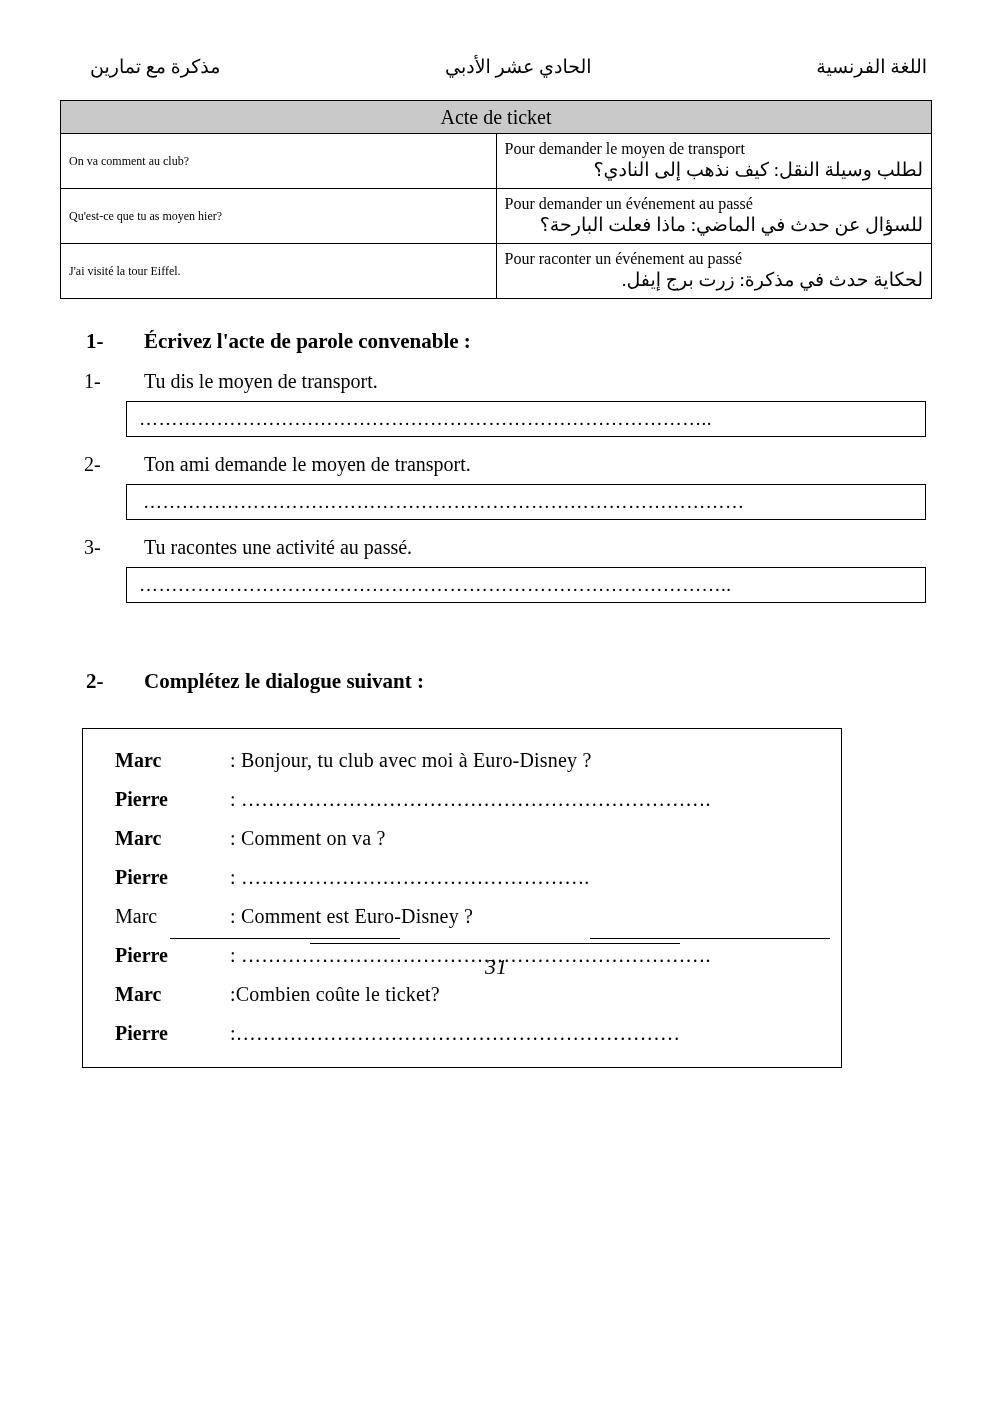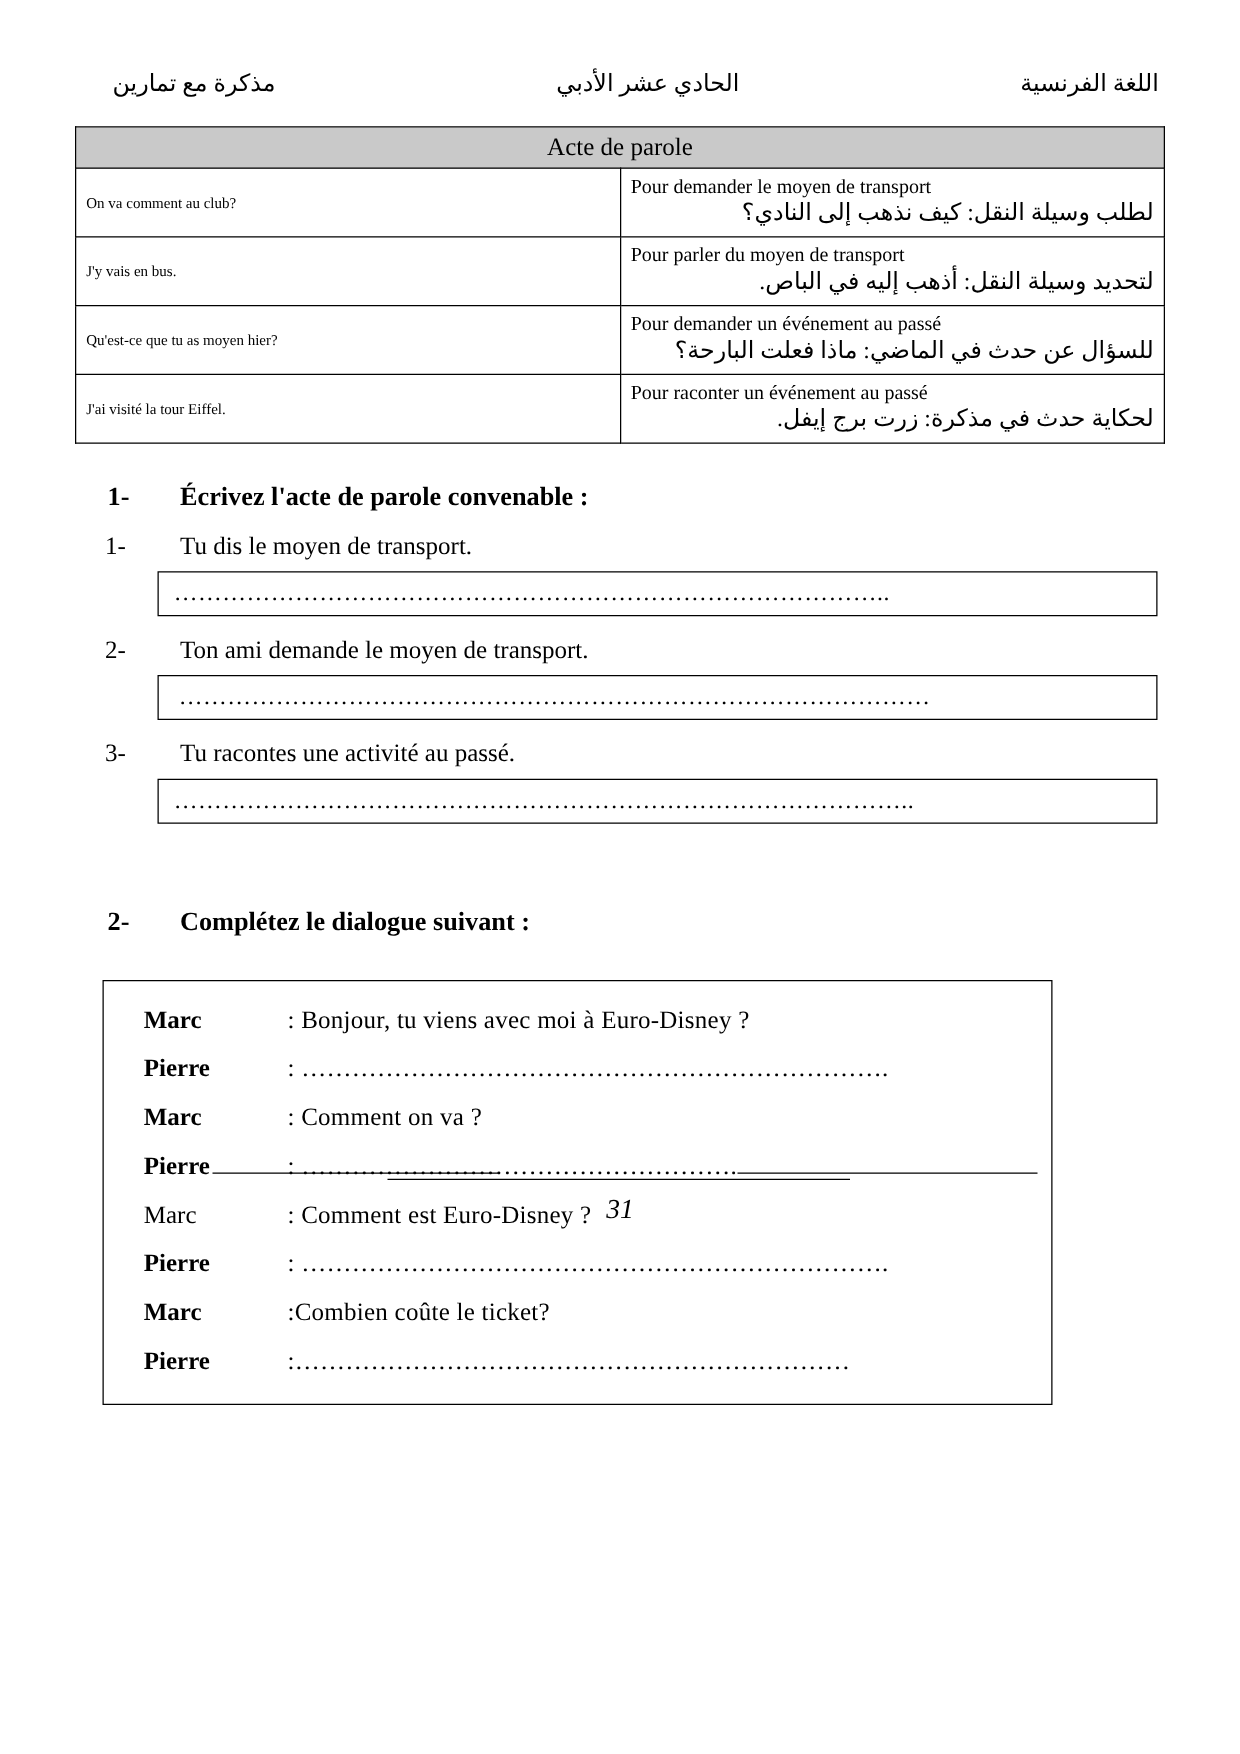--- a/index.html
+++ b/index.html
@@ -171,39 +171,32 @@
 
   <div class="header">
     <div class="h-item">مذكرة مع تمارين</div>
     <div class="h-item">الحادي عشر الأدبي</div>
     <div class="h-item">اللغة الفرنسية</div>
   </div>
 
   <table class="acte">
     <thead>
       <tr>
-        <th colspan="2">Acte de parole</th>
+        <th colspan="2">Acte de ticket</th>
       </tr>
     </thead>
     <tbody>
       <tr>
         <td class="col-fr">On va comment au club?</td>
         <td class="col-right">
           <div class="fr-line">Pour demander le moyen de transport</div>
           <div class="ar-line">لطلب وسيلة النقل: كيف نذهب إلى النادي؟</div>
         </td>
       </tr>
       <tr>
-        <td class="col-fr">J'y vais en bus.</td>
-        <td class="col-right">
-          <div class="fr-line">Pour parler du moyen de transport</div>
-          <div class="ar-line">لتحديد وسيلة النقل: أذهب إليه في الباص.</div>
-        </td>
-      </tr>
-      <tr>
         <td class="col-fr">Qu'est-ce que tu as moyen hier?</td>
         <td class="col-right">
           <div class="fr-line">Pour demander un événement au passé</div>
           <div class="ar-line">للسؤال عن حدث في الماضي: ماذا فعلت البارحة؟</div>
         </td>
       </tr>
       <tr>
         <td class="col-fr">J'ai visité la tour Eiffel.</td>
         <td class="col-right">
           <div class="fr-line">Pour raconter un événement au passé</div>
@@ -237,21 +230,21 @@
   <div class="answer-box">………………………………………………………………………………..</div>
 
   <div class="ex-heading" style="margin-top:66px;">
     <span class="num">2-</span>
     <span>Complétez le dialogue suivant :</span>
   </div>
 
   <div class="dialogue-box">
     <div class="d-row">
       <span class="d-name bold">Marc</span>
-      <span class="d-text">: Bonjour, tu viens avec moi à Euro-Disney ?</span>
+      <span class="d-text">: Bonjour, tu club avec moi à Euro-Disney ?</span>
     </div>
     <div class="d-row">
       <span class="d-name bold">Pierre</span>
       <span class="d-text">: …………………………………………………………….</span>
     </div>
     <div class="d-row">
       <span class="d-name bold">Marc</span>
       <span class="d-text">: Comment on va ?</span>
     </div>
     <div class="d-row">

